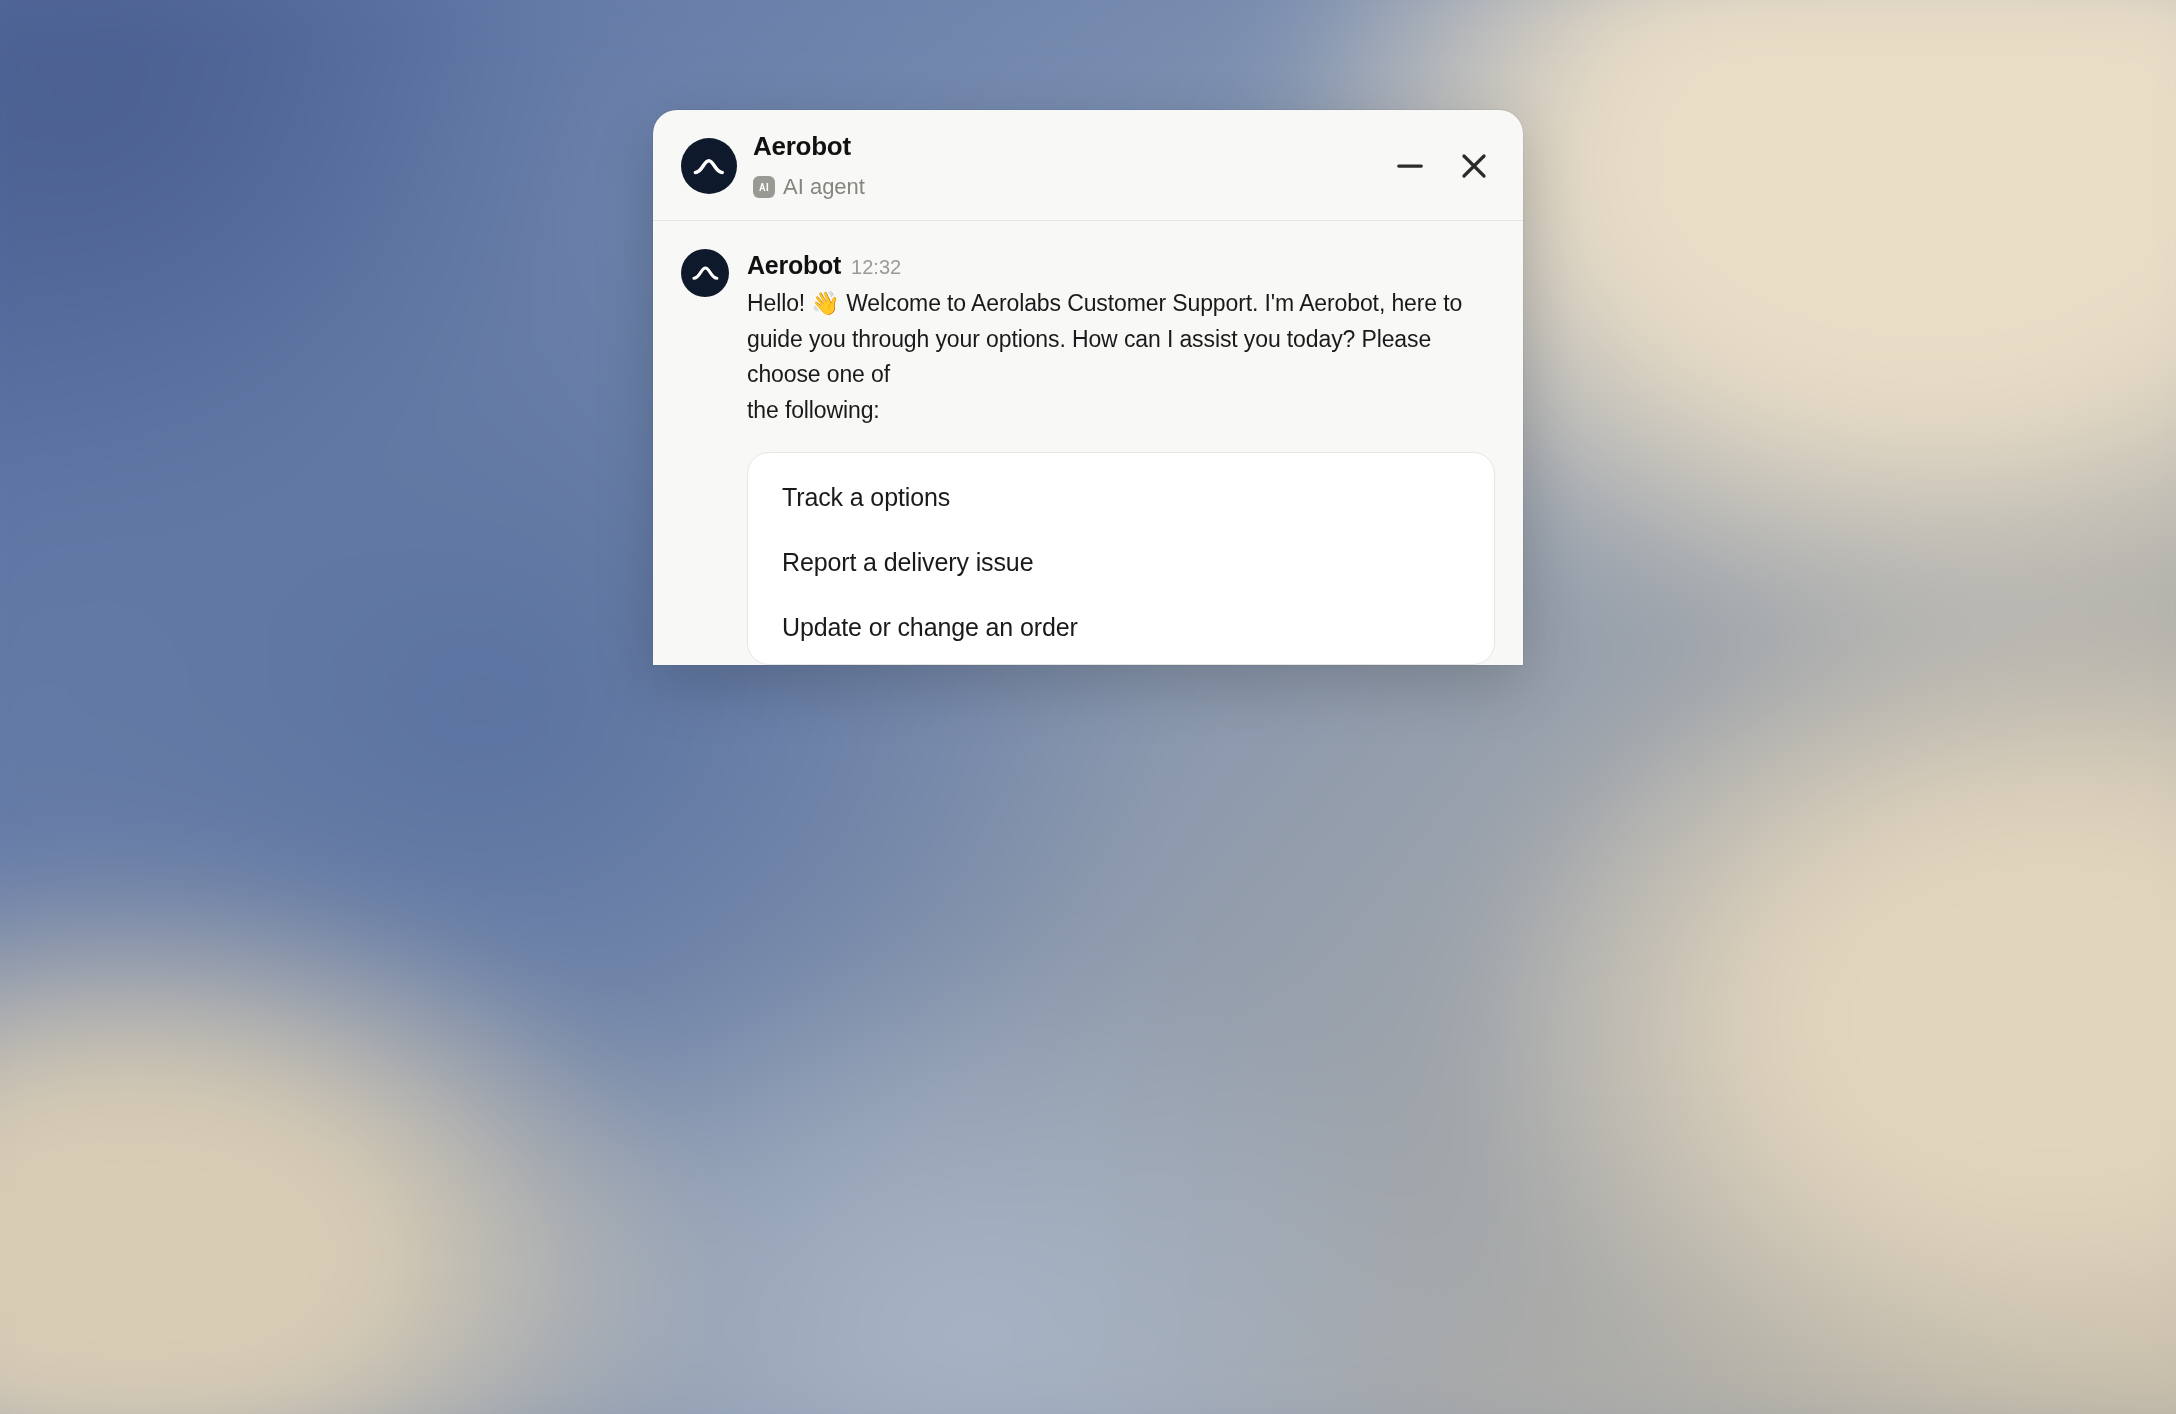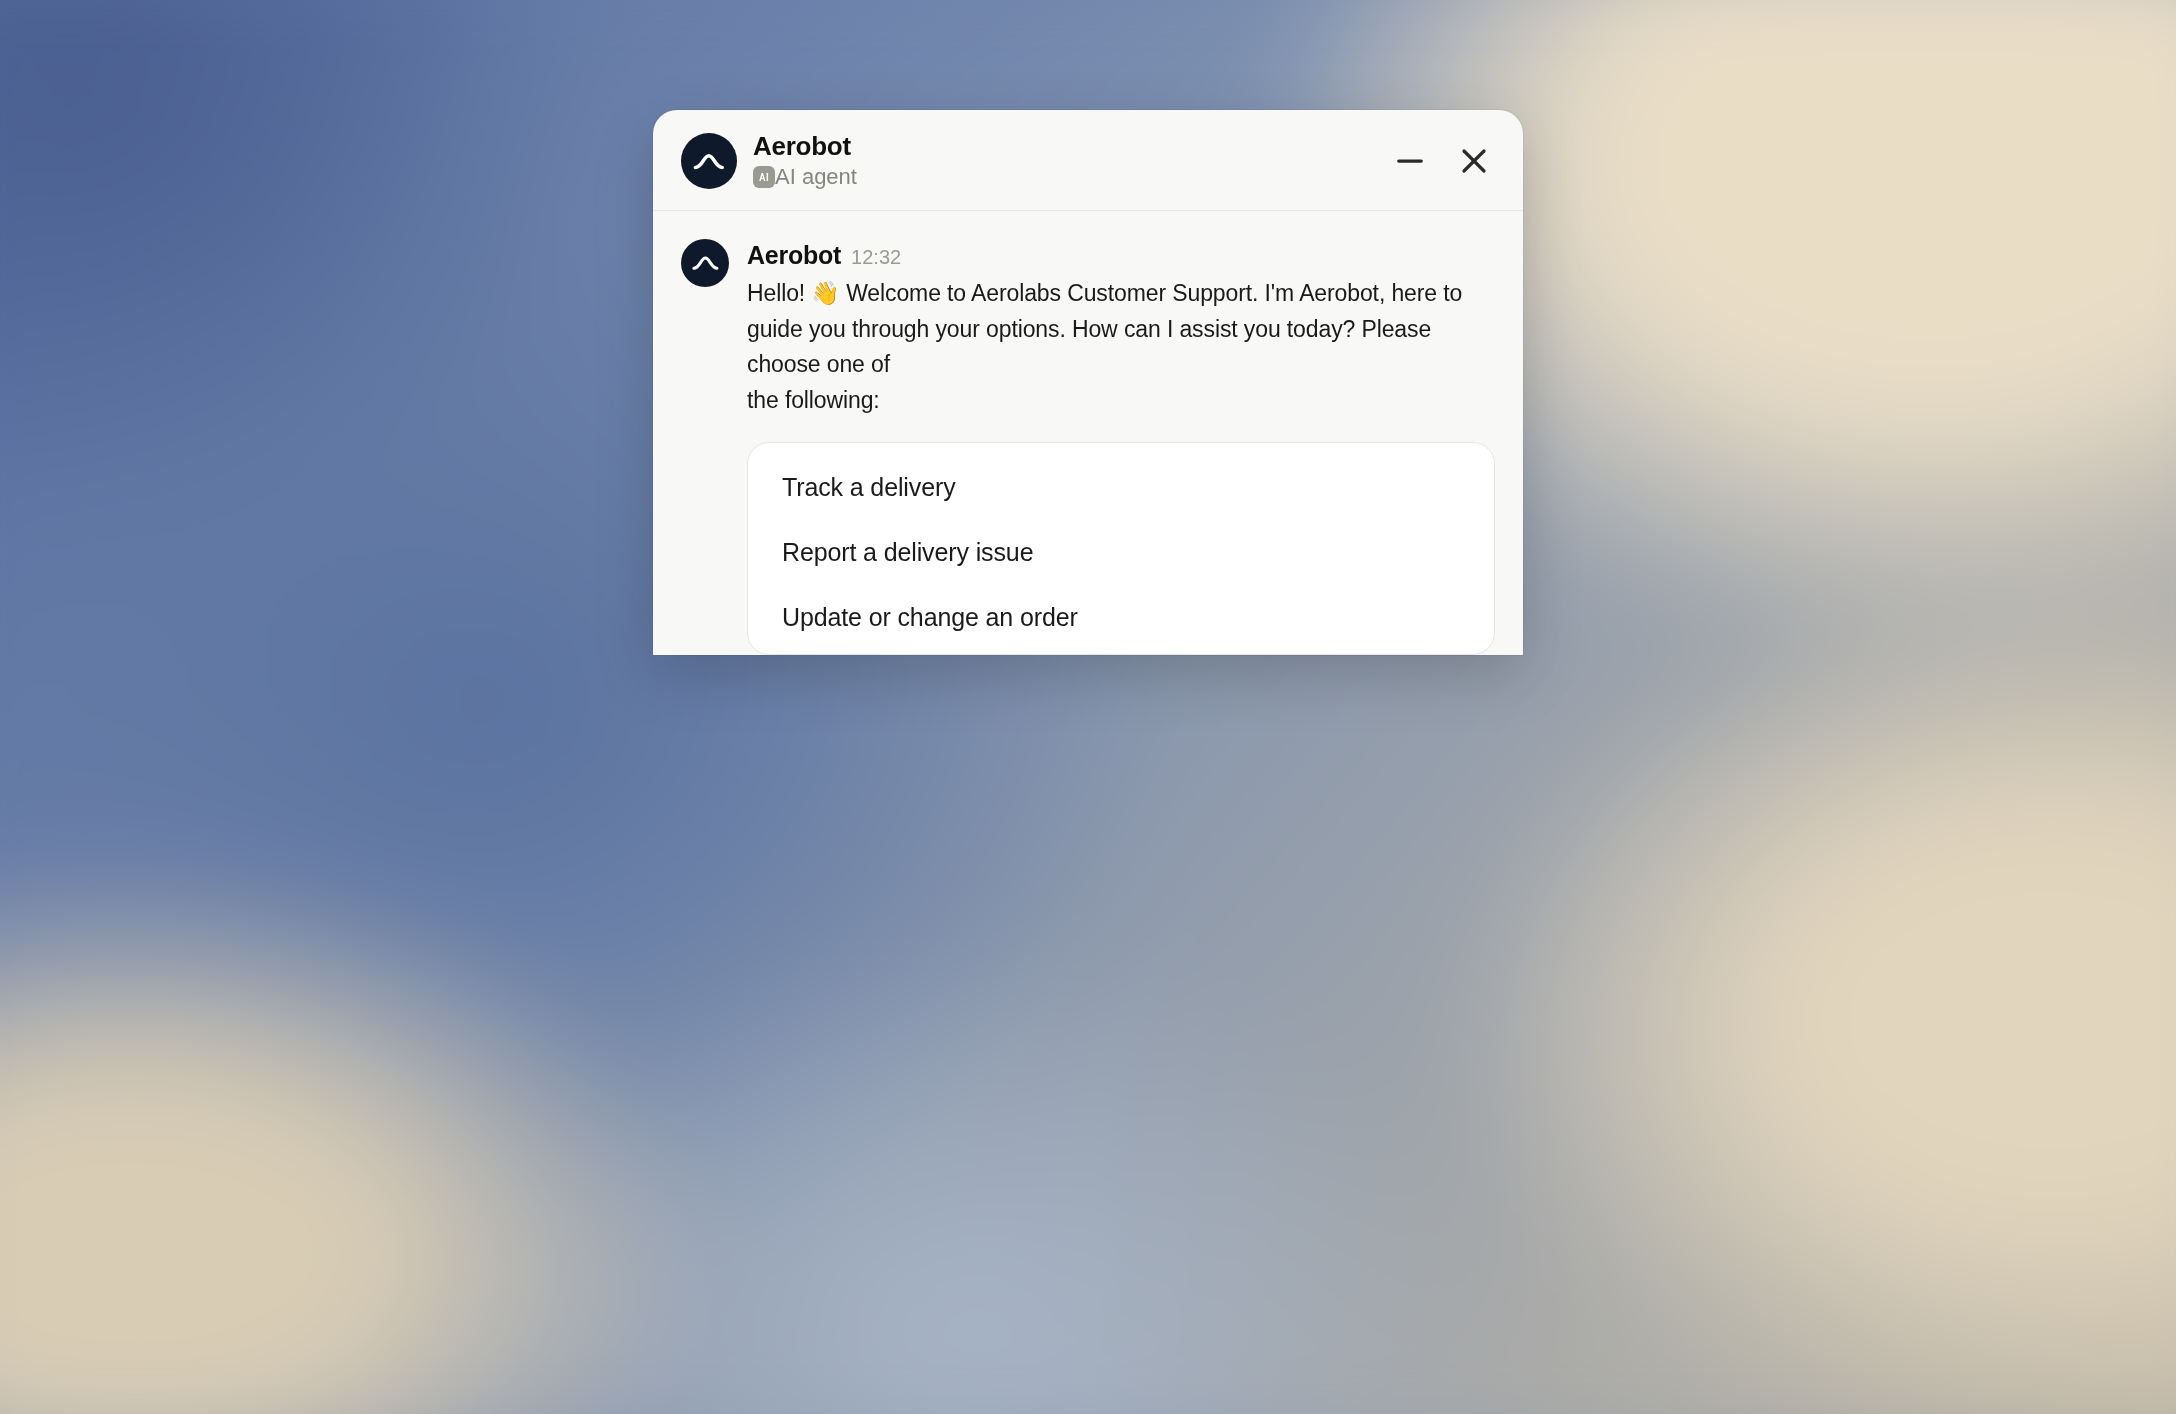--- a/index.html
+++ b/index.html
@@ -51,22 +51,22 @@
     .avatar svg { width: 60%; height: 60%; }
     .header-text { flex: 1; }
     .header-title {
       font-size: 26px;
       font-weight: 700;
       color: #111;
       letter-spacing: -0.01em;
       line-height: 1.15;
     }
     .header-sub {
-      display: flex; align-items: center; 
-      margin-top: 2px;
+      display: flex; align-items: center; gap: 8px;
+      margin-top: 12px;
     }
     .ai-badge {
       width: 22px; height: 22px;
       border-radius: 6px;
       background: #9a9a94;
       display: flex; align-items: center; justify-content: center;
     }
     .ai-badge svg { width: 16px; height: 16px; }
     .header-sub-label {
       font-size: 22px;
@@ -156,20 +156,20 @@
         </svg>
       </div>
       <div class="message-content">
         <div class="message-meta">
           <span class="message-author">Aerobot</span>
           <span class="message-time">12:32</span>
         </div>
         <div class="message-text">Hello! 👋 Welcome to Aerolabs Customer Support. I'm Aerobot, here to guide you through your options. How can I assist you today? Please choose one of
 the following:</div>
         <div class="options-card">
-          <div class="option">Track a delivery</div>
+          <div class="option">Track a options</div>
           <div class="option">Report a delivery issue</div>
           <div class="option">Update or change an order</div>
         </div>
       </div>
     </div>
   </div>
 </div>
 
 </body></html>

